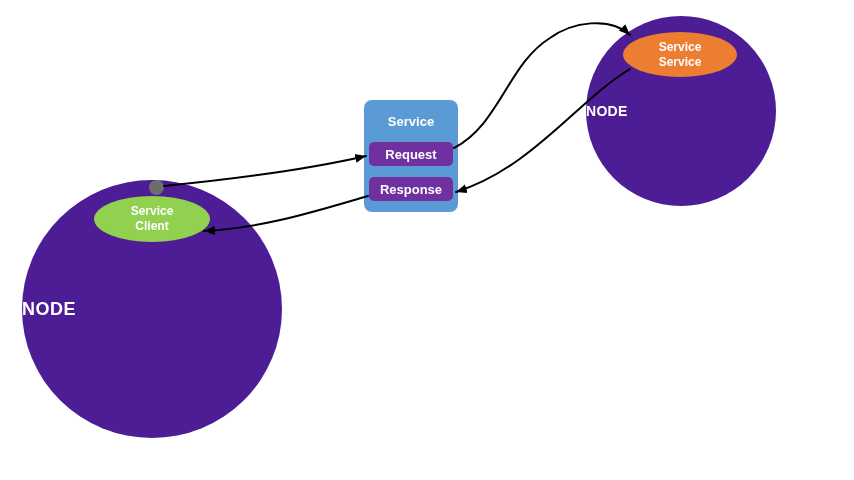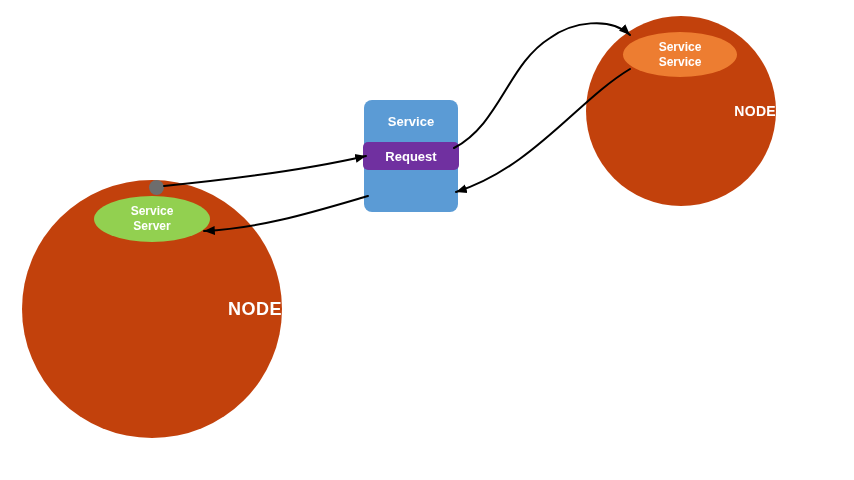--- a/index.html
+++ b/index.html
@@ -11,24 +11,24 @@
     position: relative;
     width: 854px;
     height: 480px;
     background: #ffffff;
     overflow: hidden;
     font-family: "Liberation Sans", sans-serif;
   }
   .node {
     position: absolute;
     border-radius: 50%;
-    background: #c2410c;
+    background: #4c1d95;
     display: flex;
     align-items: center;
-    justify-content: flex-end;
+    justify-content: flex-start;
   }
   .node-left  { left: 22px;  top: 180px; width: 260px; height: 258px; }
   .node-right { left: 586px; top: 16px;  width: 190px; height: 190px; }
   .node-label {
     color: #ffffff;
     font-weight: bold;
   }
   .node-left  .node-label { font-size: 18px; letter-spacing: 0.5px; }
   .node-right .node-label { font-size: 14px; letter-spacing: 0.3px; }
   .ellipse {
@@ -70,21 +70,21 @@
     padding-top: 12px;
   }
   .service-title {
     color: #ffffff;
     font-weight: bold;
     font-size: 13px;
     line-height: 20px;
     margin-bottom: 10px;
   }
   .pill {
-    width: 96px;
+    width: 84px;
     height: 28px;
     background: #7030a0;
     border-radius: 5px;
     display: flex;
     align-items: center;
     justify-content: center;
     color: #ffffff;
     font-weight: bold;
     font-size: 13px;
     margin-bottom: 11px;
@@ -114,31 +114,32 @@
   </div>
 
   <div class="node node-right">
     <span class="node-label">NODE</span>
   </div>
 
   <div class="dot"></div>
 
   <div class="ellipse client">
     <span>Service</span>
-    <span>Server</span>
+    <span>Client</span>
   </div>
 
   <div class="ellipse server">
     <span>Service</span>
     <span>Service</span>
   </div>
 
   <div class="service-box">
     <div class="service-title">Service</div>
     <div class="pill">Request</div>
+    <div class="pill">Response</div>
   </div>
 
   <svg class="arrows" viewBox="0 0 854 480" aria-hidden="true">
     <defs>
       <marker id="ah" viewBox="0 0 10 10" refX="9" refY="5" markerWidth="12" markerHeight="12" markerUnits="userSpaceOnUse" orient="auto">
         <path d="M0,1.2 L9,5 L0,8.8 Z" fill="#000000"></path>
       </marker>
     </defs>
     <path class="arrow" d="M164,186 C235,179 305,170 366,156" marker-end="url(#ah)"></path>
     <path class="arrow" d="M454,148 C500,124 508,64 550,38 C572,22 610,16 630,35" marker-end="url(#ah)"></path>

